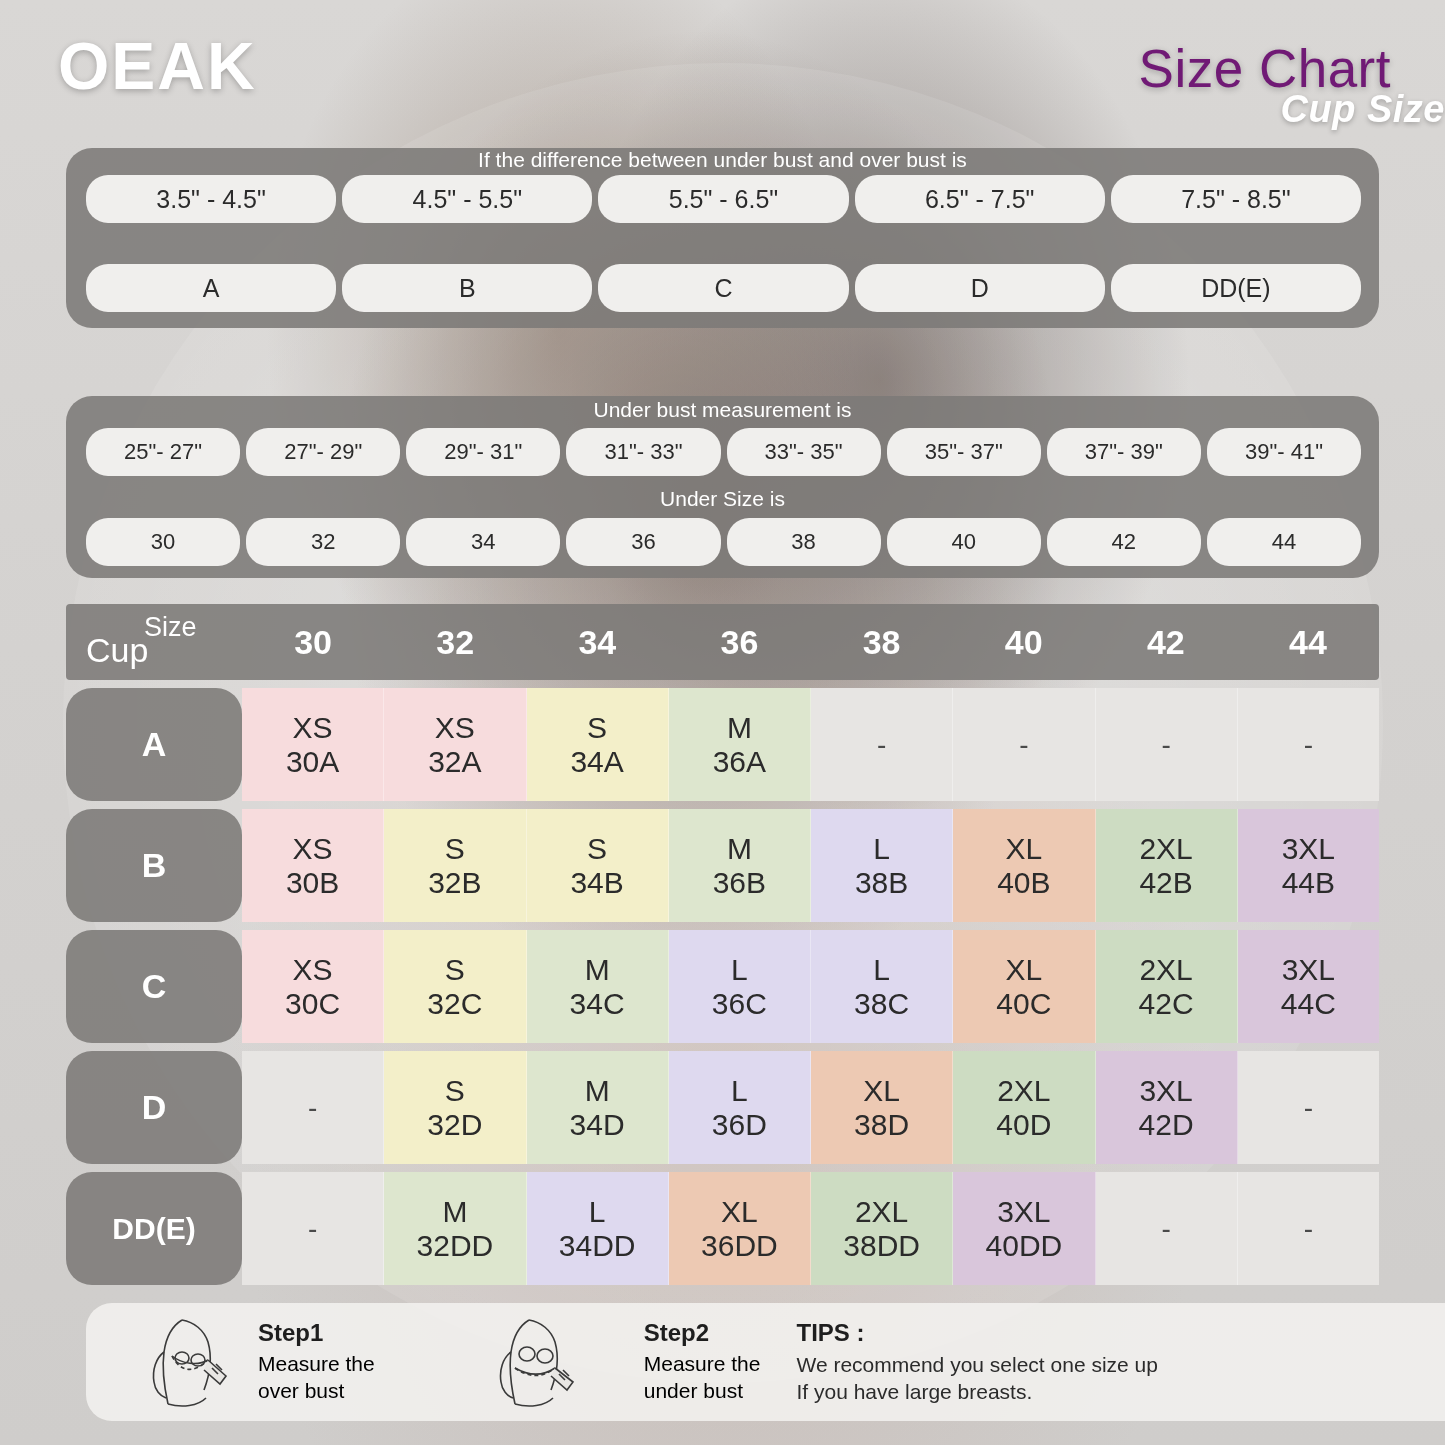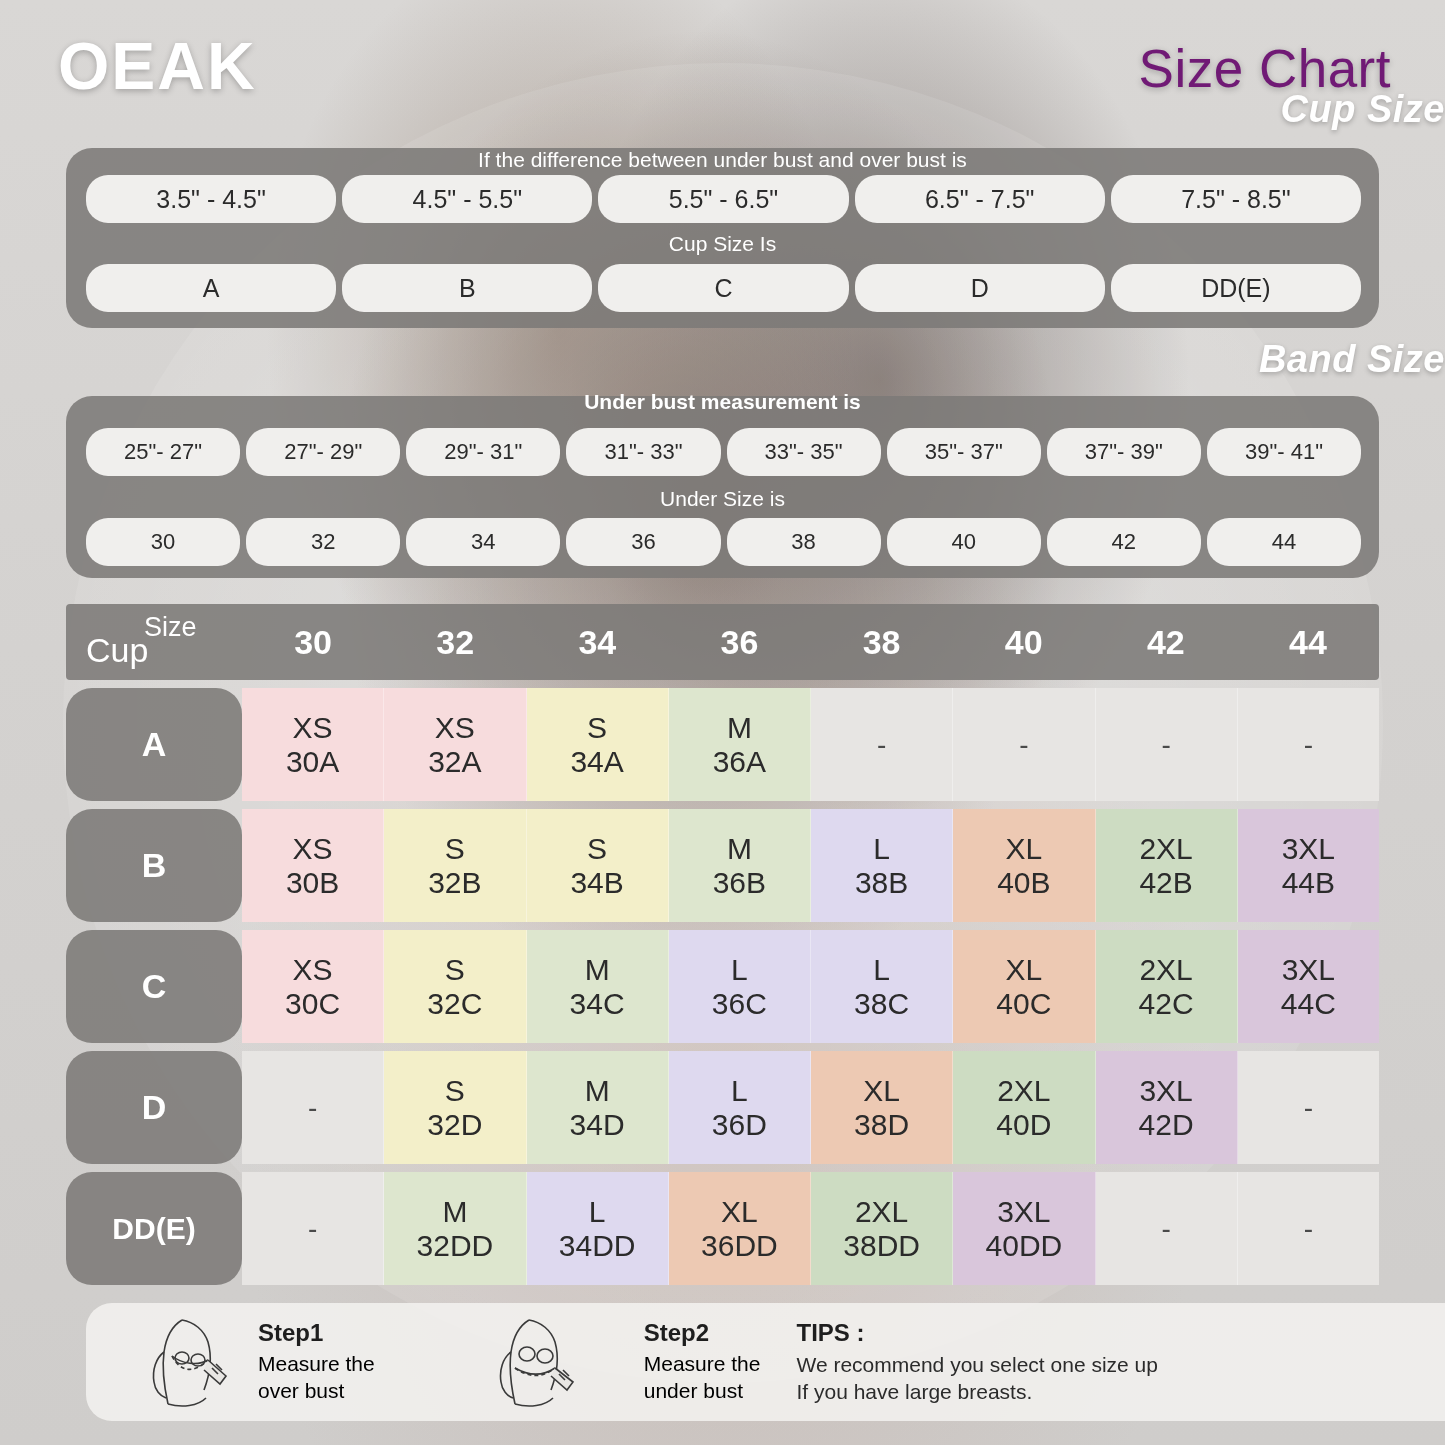--- a/index.html
+++ b/index.html
@@ -71,21 +71,21 @@
   }
   .t-cup { top:88px; }
   .t-band { top:338px; }
 
   .subtitle {
     position:absolute; width:100%; text-align:center;
     color:#ffffff; font-size:21px;
   }
   .sub-cup-1 { top:148px; }
   .sub-cup-2 { top:232px; }
-  .sub-band-1 { top:390px;font-weight:bold; }
+  .sub-band-1 { top:398px; }
   .sub-band-2 { top:487px; }
 
   .row-cells {
     position:absolute;
     display:flex;
     gap:6px;
   }
   .cell {
     background:#f0efed;
     border-radius:22px;
@@ -189,38 +189,36 @@
 <div class="bg-circle"></div>
 
 <div class="page">
 
   <div class="logo">OEAK</div>
   <div class="size-chart-title">Size Chart</div>
 
   <div class="panel panel-cup"></div>
   <div class="section-title t-cup">Cup Size</div>
   <div class="subtitle sub-cup-1">If the  difference between under bust and over bust is</div>
-  <div class="subtitle sub-cup-2">Cup Size Is</div>
   <div class="row-cells cup-range" id="cup-range-row">
       <div class="cell">3.5" -  4.5"</div>
       <div class="cell">4.5" -  5.5"</div>
       <div class="cell">5.5" -  6.5"</div>
       <div class="cell">6.5" -  7.5"</div>
       <div class="cell">7.5" -  8.5"</div>
     </div>
   <div class="row-cells cup-value" id="cup-value-row">
       <div class="cell">A</div>
       <div class="cell">B</div>
       <div class="cell">C</div>
       <div class="cell">D</div>
       <div class="cell">DD(E)</div>
     </div>
 
   <div class="panel panel-band"></div>
-  <div class="section-title t-band">Band Size</div>
   <div class="subtitle sub-band-1">Under bust measurement is</div>
   <div class="subtitle sub-band-2">Under Size is</div>
   <div class="row-cells band-range" id="band-range-row">
       <div class="cell small">25"- 27"</div>
       <div class="cell small">27"- 29"</div>
       <div class="cell small">29"- 31"</div>
       <div class="cell small">31"- 33"</div>
       <div class="cell small">33"- 35"</div>
       <div class="cell small">35"- 37"</div>
       <div class="cell small">37"- 39"</div>

